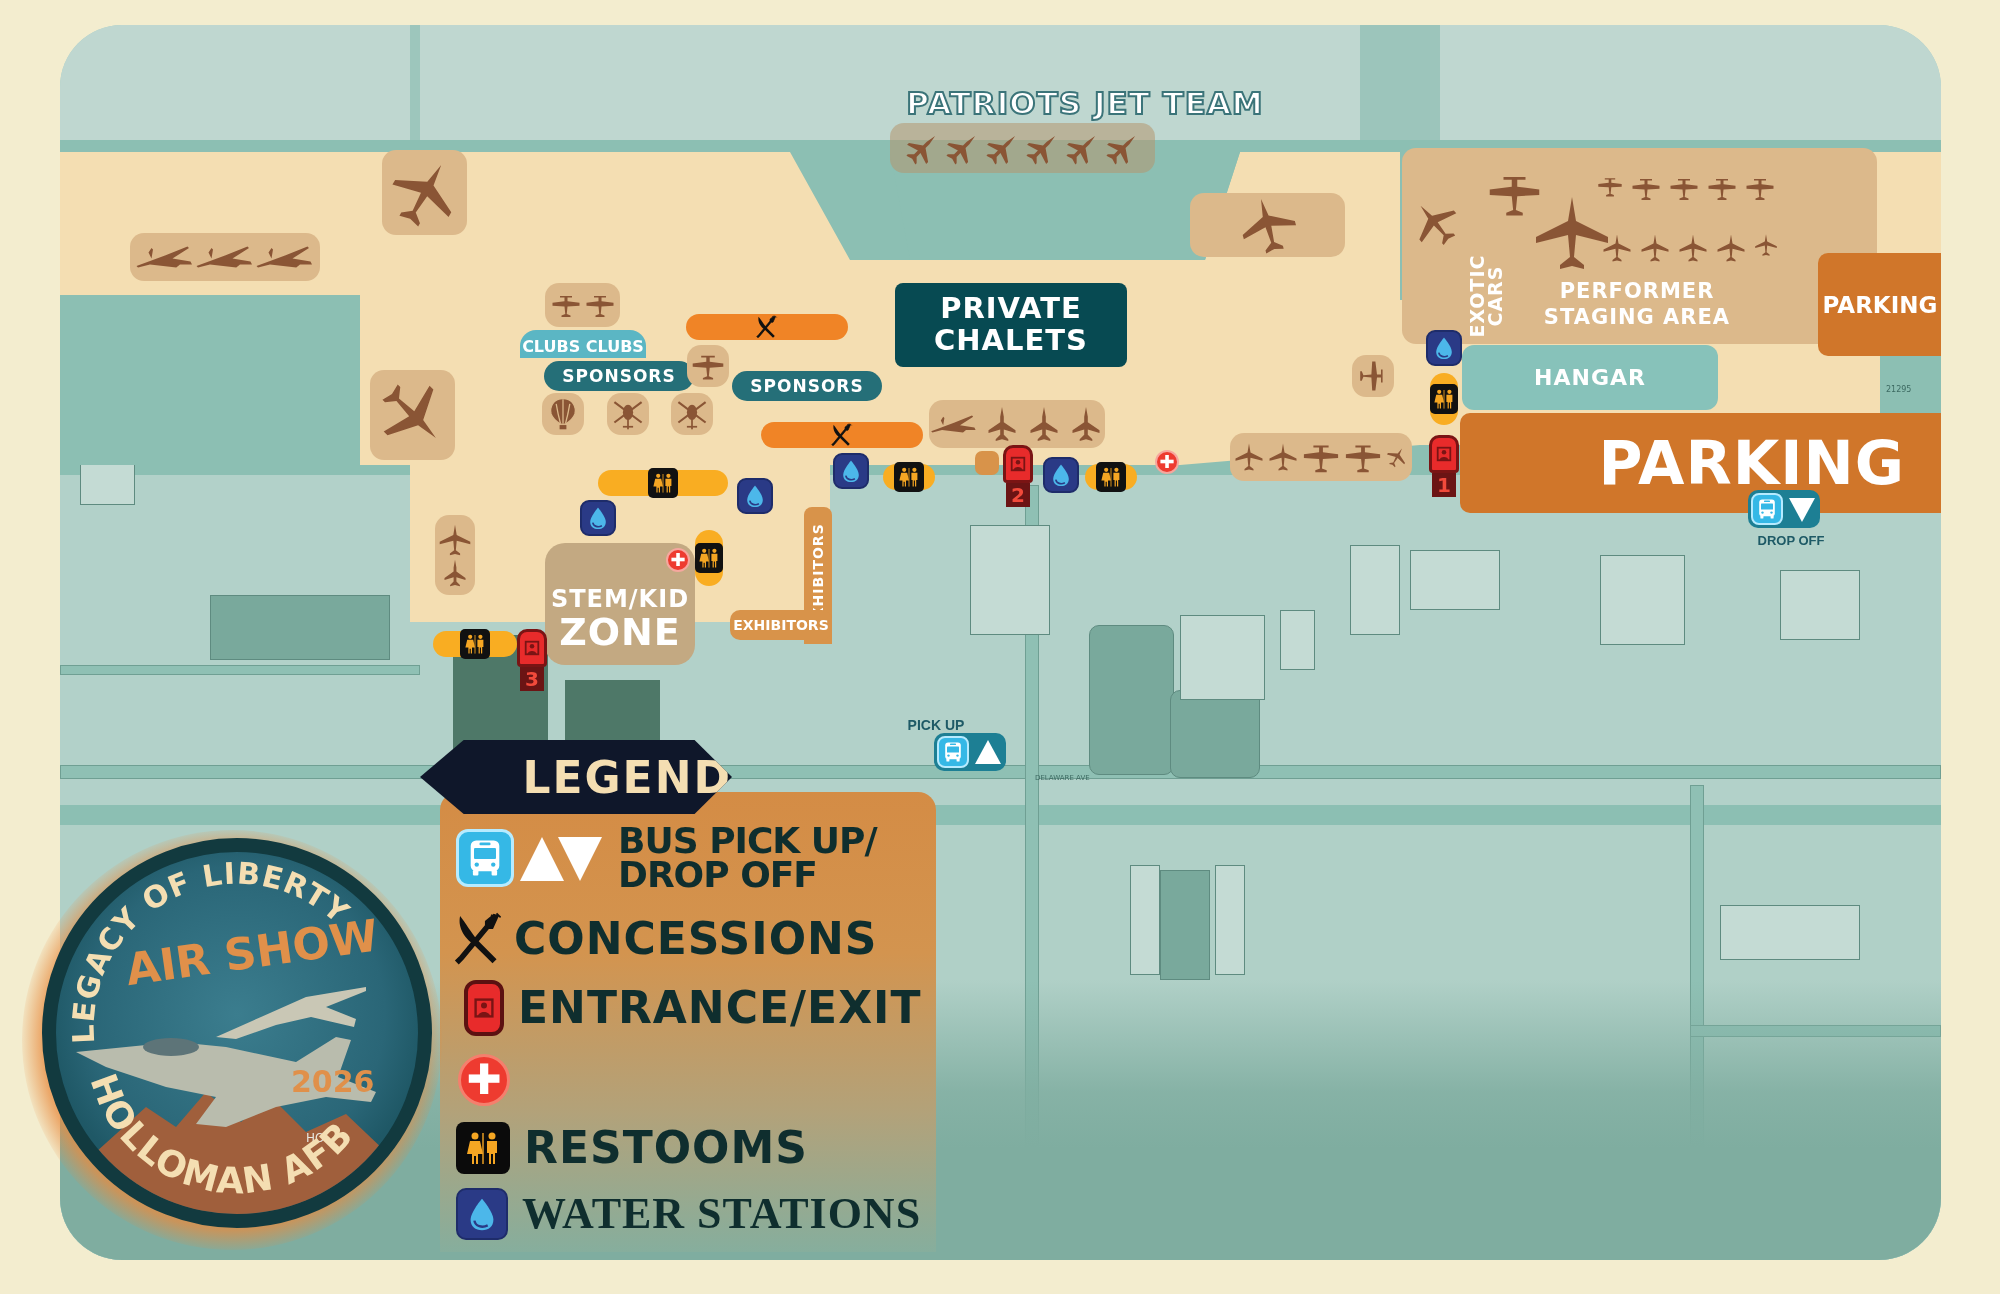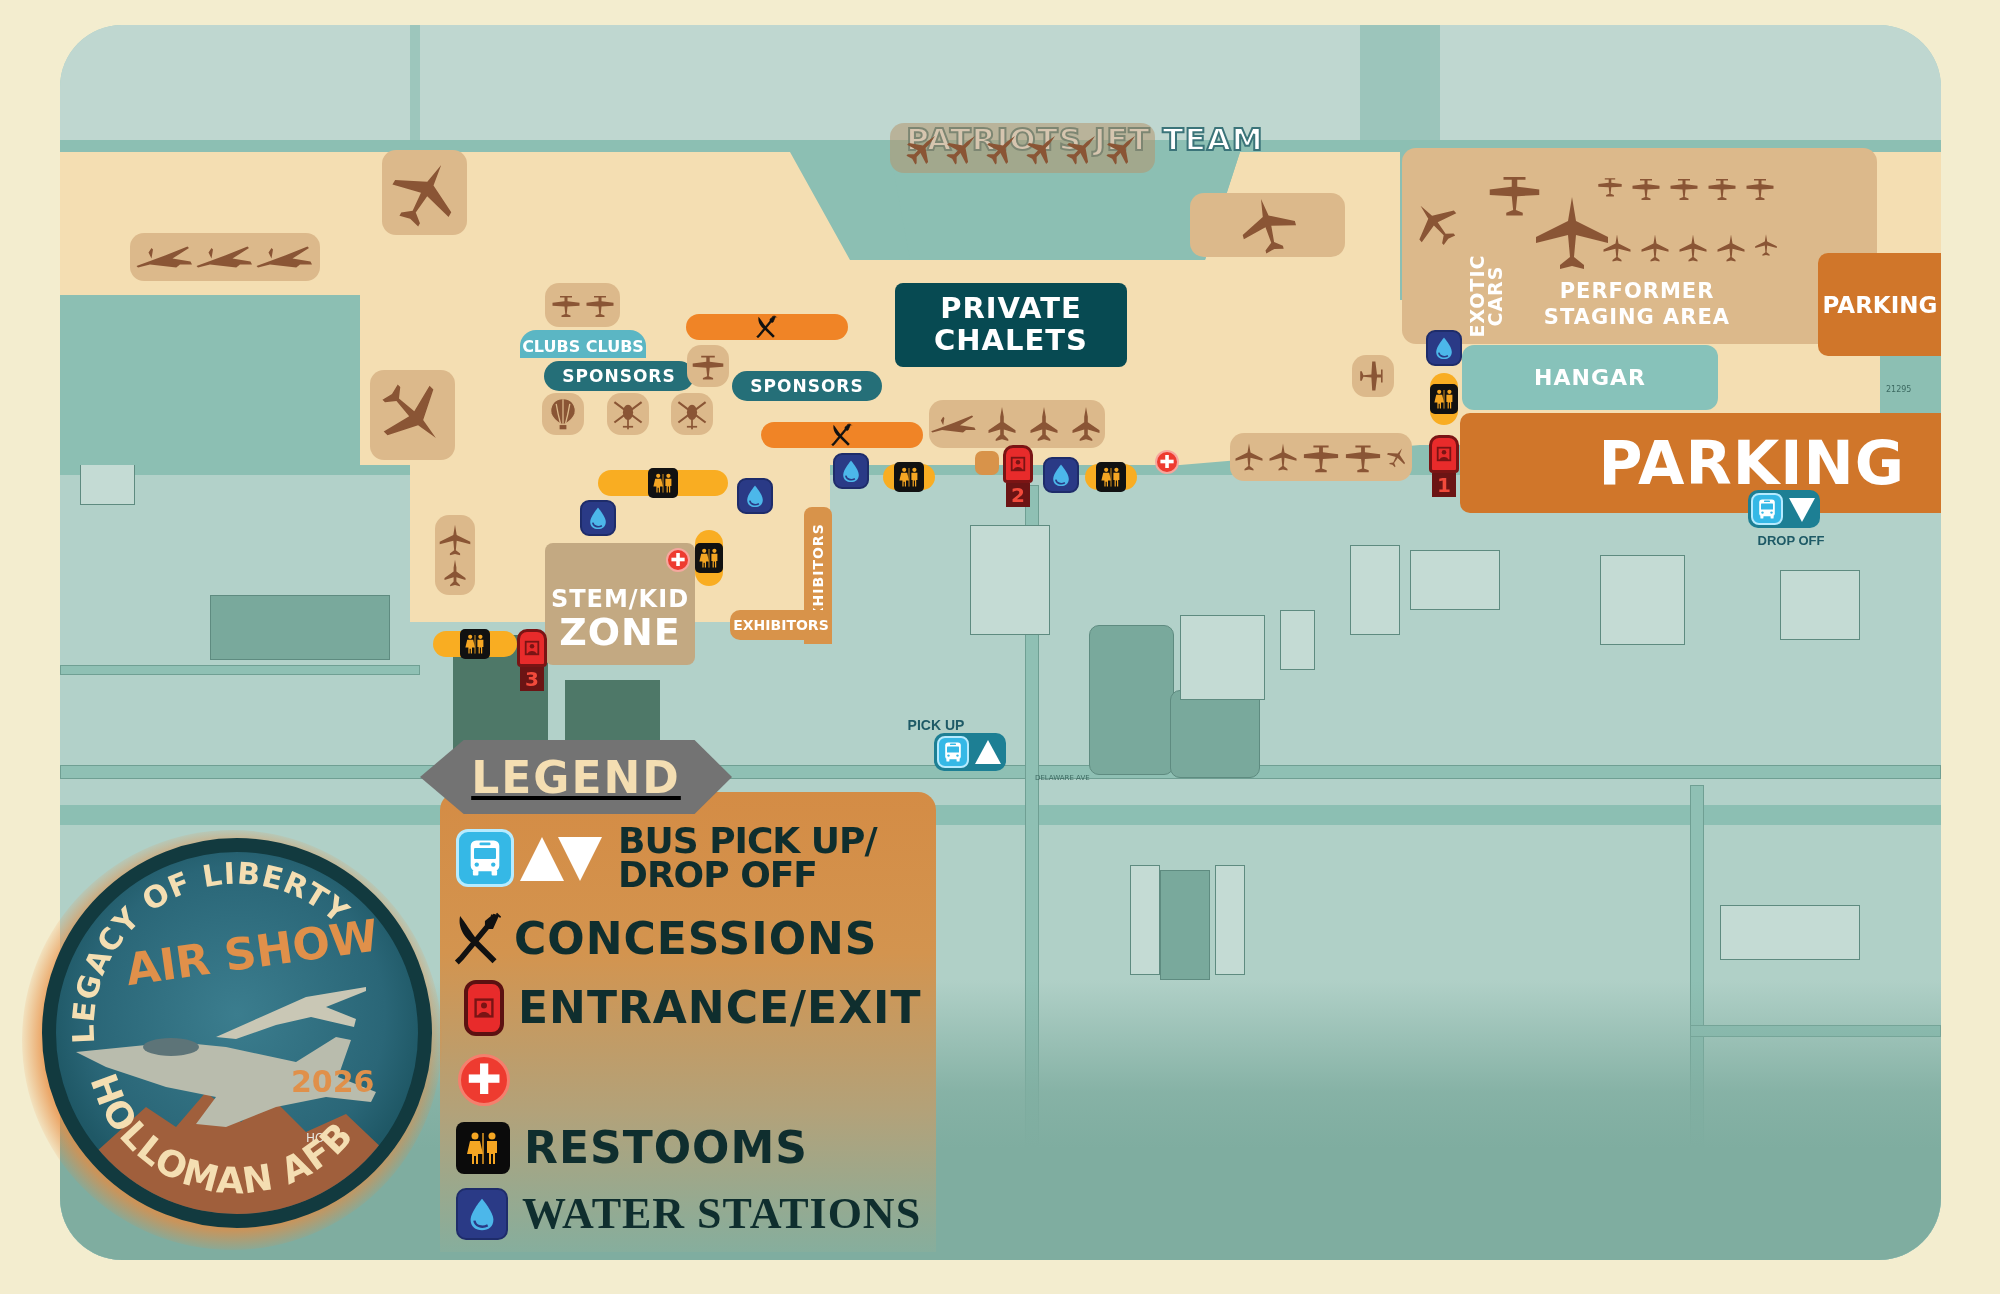--- a/index.html
+++ b/index.html
@@ -41,23 +41,23 @@
   .ico-entr .num { width: 24px; height: 24px; background: #6b1414; color: #f24a3b; font-weight: bold; font-size: 20px; display: flex; align-items: center; justify-content: center; line-height: 1; }
 
   .bus-chip { background: #1d7f94; border-radius: 10px; display: flex; align-items: center; padding: 3px; gap: 4px; }
   .bus-ico { width: 32px; height: 32px; background: #35b8e6; border-radius: 8px; border: 2px solid #b6ebff; display: flex; align-items: center; justify-content: center; }
 
   .label-dark { color: #1e5a66; font-weight: bold; font-family: "Liberation Sans", sans-serif; }
 
   
   .legend-tab {
     position: absolute; left: 420px; top: 740px; width: 312px; height: 74px;
-    background: #737373;
+    background: #0f172a;
     clip-path: polygon(0 50%, 14% 0, 88% 0, 100% 50%, 88% 100%, 14% 100%);
-    display: flex; align-items: center; justify-content: center; text-decoration: underline;
+    display: flex; align-items: center; justify-content: flex-end;
   }
   .legend-tab span { color: #f4deb2; font-weight: bold; font-size: 44px; letter-spacing: 2px; font-family: "DejaVu Sans", sans-serif; }
   .legend-body {
     position: absolute; left: 440px; top: 792px; width: 496px; height: 460px;
     border-radius: 18px 18px 0 0;
     background: linear-gradient(to bottom, #d48c45 0%, #d3944f 35%, #b2a27a 70%, #86ae9d 100%);
   }
   .leg-row { position: absolute; left: 16px; display: flex; align-items: center; gap: 14px; }
   .leg-text { color: #0f2e2e; font-weight: bold; font-family: "DejaVu Sans", sans-serif; letter-spacing: 1px; line-height: 1; }
 
@@ -164,21 +164,21 @@
 
   <div class="abs" style="left:393px;top:610px;width:95px;height:130px;background:#4e7868;"></div>
   <div class="abs" style="left:505px;top:655px;width:95px;height:85px;background:#4e7868;"></div>
 
   <svg class="abs" style="left:0;top:0;" width="1881" height="1235">
     <polygon fill="#f4deb2" points="0,127 480,127 480,127 520,127 545,127 570,127 580,127 730,127 790,235 835,235 840,235 1120,235 1145,235 1180,127 1340,127 1340,275 1385,275 1425,275 1465,275 1465,127 1881,127 1881,280 1820,280 1820,420 1360,420 1120,440 780,440 770,440 770,597 350,597 350,440 300,440 300,270 0,270"></polygon>
     <polygon fill="#8cbfb3" points="0,270 300,270 300,440 0,440"></polygon>
     <polygon fill="#8cbfb3" points="830,127 1180,127 1145,235 850,235"></polygon>
   </svg>
 
-  <div class="abs" style="left:805px;top:60px;width:440px;height:40px;text-align:center;font-size:31px;font-weight:bold;color:#fff;-webkit-text-stroke:2px #3b7479;letter-spacing:1px;margin-top:36px;">PATRIOTS JET TEAM</div>
+  <div class="abs" style="left:805px;top:60px;width:440px;height:40px;text-align:center;font-size:31px;font-weight:bold;color:#fff;-webkit-text-stroke:2px #3b7479;letter-spacing:1px;">PATRIOTS JET TEAM</div>
   <div class="abs pad" style="left:830px;top:98px;width:265px;height:50px;background:rgba(180,150,110,.55);gap:4px;">
     <svg width="36" height="36" style="transform:rotate(45deg)">
         <use href="#sym-jet" fill="#8a5535"></use>
       </svg>
     <svg width="36" height="36" style="transform:rotate(45deg)">
         <use href="#sym-jet" fill="#8a5535"></use>
       </svg>
     <svg width="36" height="36" style="transform:rotate(45deg)">
         <use href="#sym-jet" fill="#8a5535"></use>
       </svg>
@@ -333,21 +333,21 @@
     <div class="ico-rest">
         <svg width="24" height="24">
           <use href="#sym-rest"></use>
         </svg>
       </div>
   </div>
   <div class="abs ico-med" style="left:1095px;top:425px;">
       <span style="color:#fff;font-weight:bold;font-size:18px;line-height:1;">✚</span>
     </div>
 
-  <div class="abs" style="left:485px;top:518px;width:150px;height:122px;background:#c3a982;border-radius:8px;display:flex;flex-direction:column;align-items:center;justify-content:center;">
+  <div class="abs" style="left:485px;top:518px;width:150px;height:122px;background:#c3a982;border-radius:20px;display:flex;flex-direction:column;align-items:center;justify-content:center;">
     <span class="pad-text" style="font-size:24px;margin-top:28px;">STEM/KID</span>
     <span class="pad-text" style="font-size:38px;line-height:1;">ZONE</span>
   </div>
   <div class="abs ico-med" style="left:606px;top:523px;">
       <span style="color:#fff;font-weight:bold;font-size:18px;line-height:1;">✚</span>
     </div>
   <div class="abs pill-yellow" style="left:635px;top:505px;width:28px;height:56px;">
     <div class="ico-rest">
         <svg width="24" height="24">
           <use href="#sym-rest"></use>

